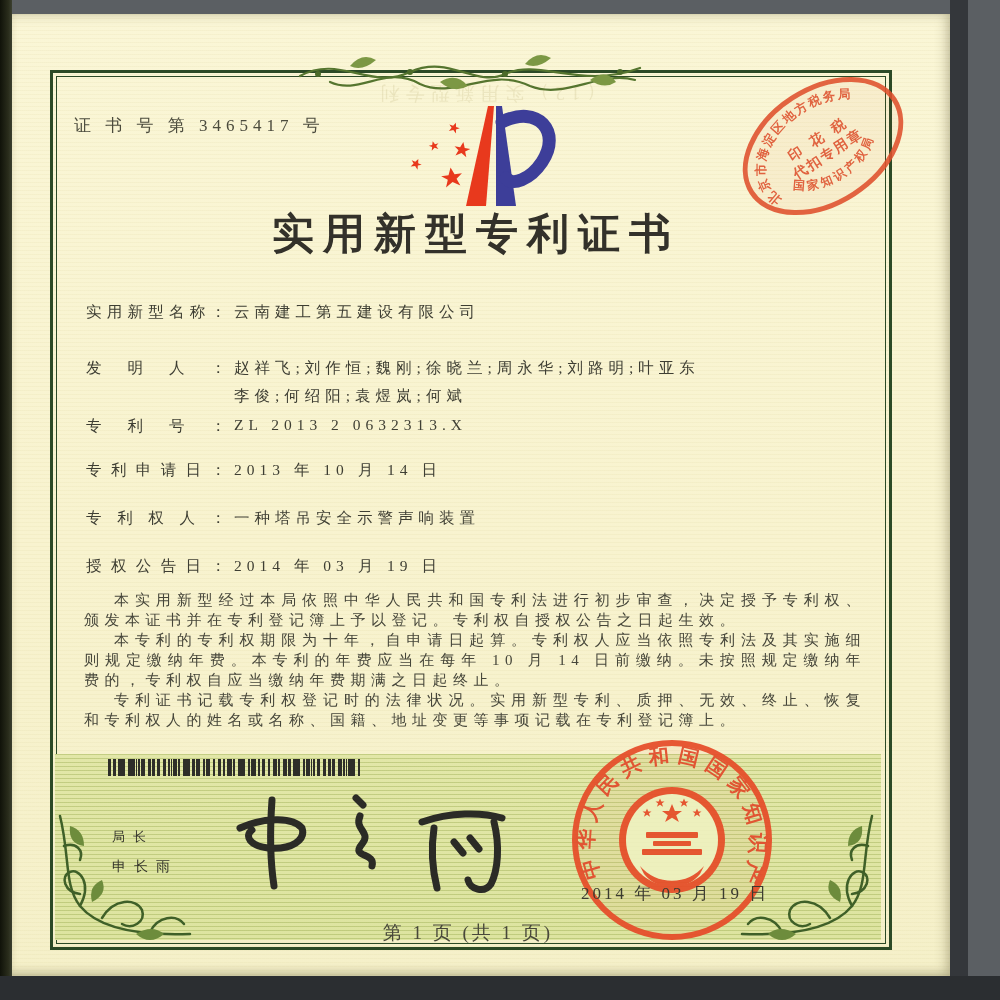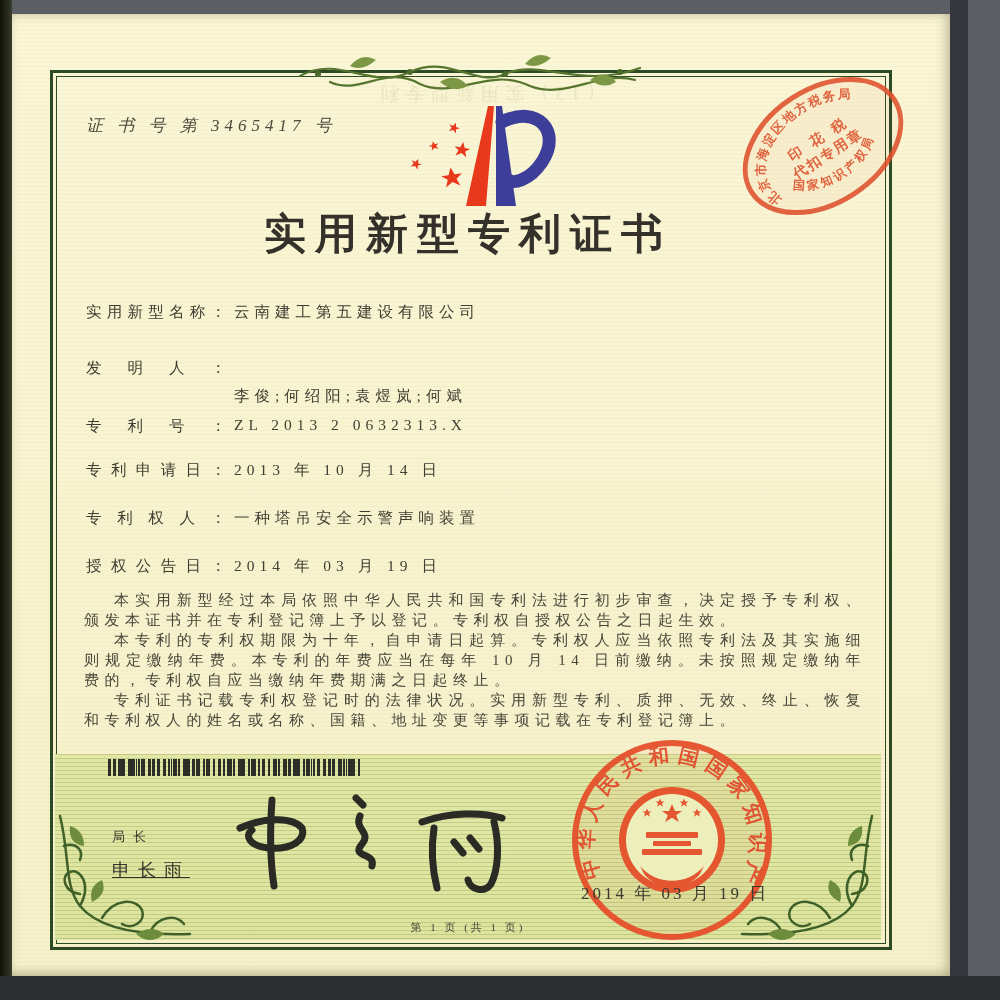--- a/index.html
+++ b/index.html
@@ -27,47 +27,47 @@
   .frame-inner{position:absolute;inset:3px;border:1px solid #2c4a26;}
   
   .band{position:absolute;left:45px;top:740px;width:826px;height:186px;
     background:
       repeating-linear-gradient(180deg, rgba(124,146,44,0.30) 0 1px, rgba(0,0,0,0) 1px 4px),
       linear-gradient(180deg,#e2e7a8,#dde4a0);
   }
   .ghost{position:absolute;left:330px;top:66px;width:300px;
     transform:rotate(180deg);opacity:0.12;color:#8c7a2e;
     font-size:19px;letter-spacing:6px;text-align:center;}
-  .cert-no{position:absolute;left:76px;top:100px;font-size:17px;letter-spacing:5px;color:#4b4b3d;font-style:italic;}
+  .cert-no{position:absolute;left:64px;top:100px;font-size:17px;letter-spacing:5px;color:#4b4b3d;}
   .logo{position:absolute;left:360px;top:80px;width:195px;height:122px;}
-  .title{position:absolute;left:128px;top:192px;width:660px;text-align:center;
+  .title{position:absolute;left:136px;top:192px;width:660px;text-align:center;
     font-size:42px;font-weight:bold;letter-spacing:9px;color:#33312a;}
   .field-row{position:absolute;left:76px;font-size:15.5px;color:#3e3e33;white-space:nowrap;}
   .field-label{display:inline-flex;justify-content:space-between;width:140px;vertical-align:top;}
   .field-value{margin-left:8px;letter-spacing:5px;}
   .row-name{top:288px}.row-inv{top:344px}.row-inv2{top:372px;left:224px;letter-spacing:5px;text-align:center;}
   .row-patno{top:402px}.row-appdate{top:446px}.row-patentee{top:494px}.row-pubdate{top:542px}
   .body-text{position:absolute;left:74px;top:576px;width:782px;
     font-size:15px;line-height:20px;letter-spacing:5.5px;color:#46463a;text-align:justify;font-family:Liberation Serif, serif;}
   .body-text p{margin:0;text-indent:2em;}
   .barcode{position:absolute;left:98px;top:745px;width:252px;height:17px;
     background:
       repeating-linear-gradient(90deg,#2e2e29 0 2px,rgba(0,0,0,0) 2px 5px),
       repeating-linear-gradient(90deg,#2e2e29 0 1px,rgba(0,0,0,0) 1px 7px),
       repeating-linear-gradient(90deg,#2e2e29 0 3px,rgba(0,0,0,0) 3px 11px);
   }
   .sig-role{position:absolute;left:102px;top:814px;font-size:13px;letter-spacing:8px;color:#34342b;}
-  .sig-name{position:absolute;left:102px;top:844px;font-size:18px;letter-spacing:8px;color:#34342b;text-decoration:underline;}
+  .sig-name{position:absolute;left:102px;top:844px;font-size:14px;letter-spacing:8px;color:#34342b;}
   .signature{position:absolute;left:200px;top:772px;width:320px;height:120px;}
   .seal{position:absolute;left:558px;top:722px;width:208px;height:208px;}
   .seal-date{position:absolute;left:500px;top:868px;width:330px;text-align:center;
     font-size:17px;letter-spacing:3px;color:#3b3b30;z-index:5;}
   .tax-stamp{position:absolute;left:708px;top:30px;width:210px;height:200px;}
   .footer{position:absolute;left:40px;top:906px;width:836px;text-align:center;
-    font-size:11px;letter-spacing:3px;color:#48483a;}
+    font-size:19px;letter-spacing:3px;color:#48483a;}
   .ornament{position:absolute;}
   .orn-top{left:280px;top:22px;}
   .orn-bl{left:30px;top:792px;}
   .orn-br{left:712px;top:792px;transform:scaleX(-1);}
 </style>
 </head>
 <body>
 
 <div class="photo">
   <div class="page">
@@ -166,21 +166,21 @@
           <span>称</span>
           <span>：</span>
         </span><span class="field-value">云南建工第五建设有限公司</span>
     </div>
     <div class="field-row row-inv">
       <span class="field-label">
           <span>发</span>
           <span>明</span>
           <span>人</span>
           <span>：</span>
-        </span>
+        </span><span class="field-value">赵祥飞;刘作恒;魏刚;徐晓兰;周永华;刘路明;叶亚东</span>
     </div>
     <div class="field-row row-inv2">李俊;何绍阳;袁煜岚;何斌</div>
     <div class="field-row row-patno">
       <span class="field-label">
           <span>专</span>
           <span>利</span>
           <span>号</span>
           <span>：</span>
         </span><span class="field-value">ZL 2013 2 0632313.X</span>
     </div>

